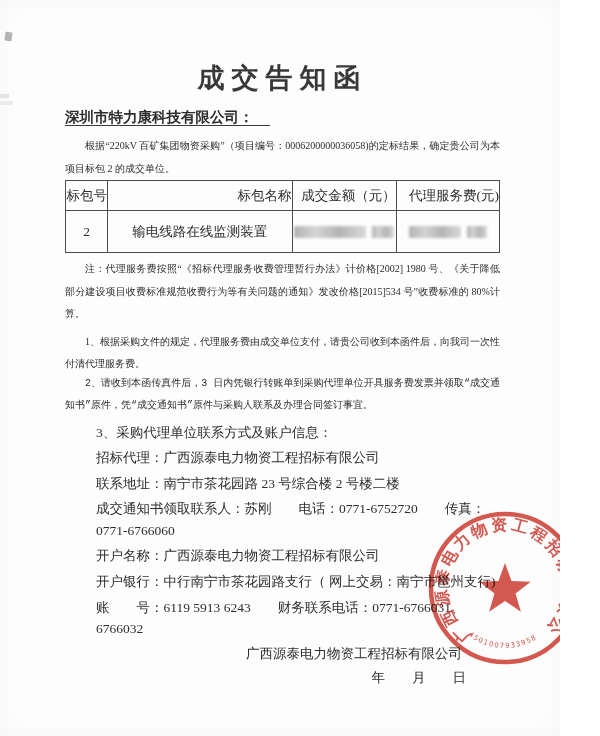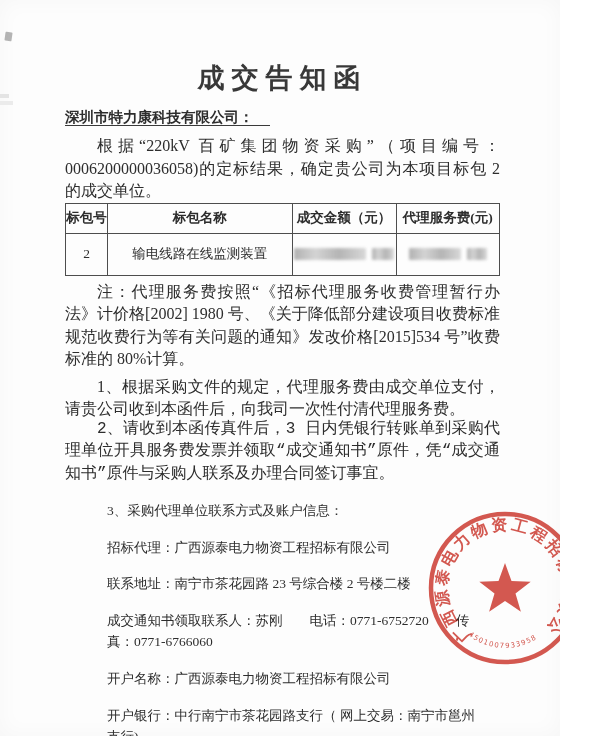--- a/index.html
+++ b/index.html
@@ -15,37 +15,37 @@
     padding:60px 60px 0 65px;
   }
   .title{
     margin:0;text-align:center;
     font-size:27px;line-height:36px;font-weight:600;
     letter-spacing:7px;color:#383838;
   }
   .salutation{margin-top:12px;font-size:14.5px;line-height:19px;font-weight:bold;}
   .salutation span{border-bottom:1.5px solid #3a3a3a;padding-right:16px;}
   .para{
-    margin:0;font-size:16px;line-height:22.5px;
+    margin:0;font-size:10px;line-height:22.5px;
     text-align:justify;text-indent:2em;color:#2d2d2d;
     white-space:pre-wrap;
   }
   .p-intro{margin-top:8px;}
   .p-note{margin-top:5px;}
   .p-item1{margin-top:5px;}
   .p-item2{margin-top:-3px;font-family:Liberation Mono, monospace;}
   .contact-line{
-    margin:15px;font-size:13.5px;line-height:21.6px;
+    margin:4px;font-size:13.5px;line-height:21.6px;
     padding-left:27px;text-indent:0;white-space:pre-wrap;
   }
   table.award{
     width:100%;border-collapse:collapse;table-layout:fixed;
     font-size:13.5px;color:#2d2d2d;
   }
-  table.award th{font-weight:bold;height:29px;border:1.2px solid #4d4d4d;text-align:center;padding:0;}
+  table.award th{font-weight:normal;height:29px;border:1.2px solid #4d4d4d;text-align:right;padding:0;}
   table.award td{height:41px;border:1.2px solid #4d4d4d;text-align:center;padding:0;}
   .redacted{display:flex;gap:6px;justify-content:center;align-items:center;filter:blur(1.8px);opacity:.8;}
   .redacted i{display:block;height:12px;border-radius:1px;
     background:linear-gradient(90deg,#9e9e9e,#cacaca 30%,#a3a3a3 62%,#cfcfcf);}
   .redacted.amount i.b1{width:72px;}
   .redacted.amount i.b2{width:22px;}
   .redacted.fee i.b1{width:52px;}
   .redacted.fee i.b2{width:20px;}
   .sig-company{margin-top:2px;font-size:13.5px;line-height:20px;text-align:right;padding-right:38px;}
   .sig-date{margin-top:4px;font-size:13.5px;line-height:20px;text-align:right;padding-right:34px;white-space:pre-wrap;}

